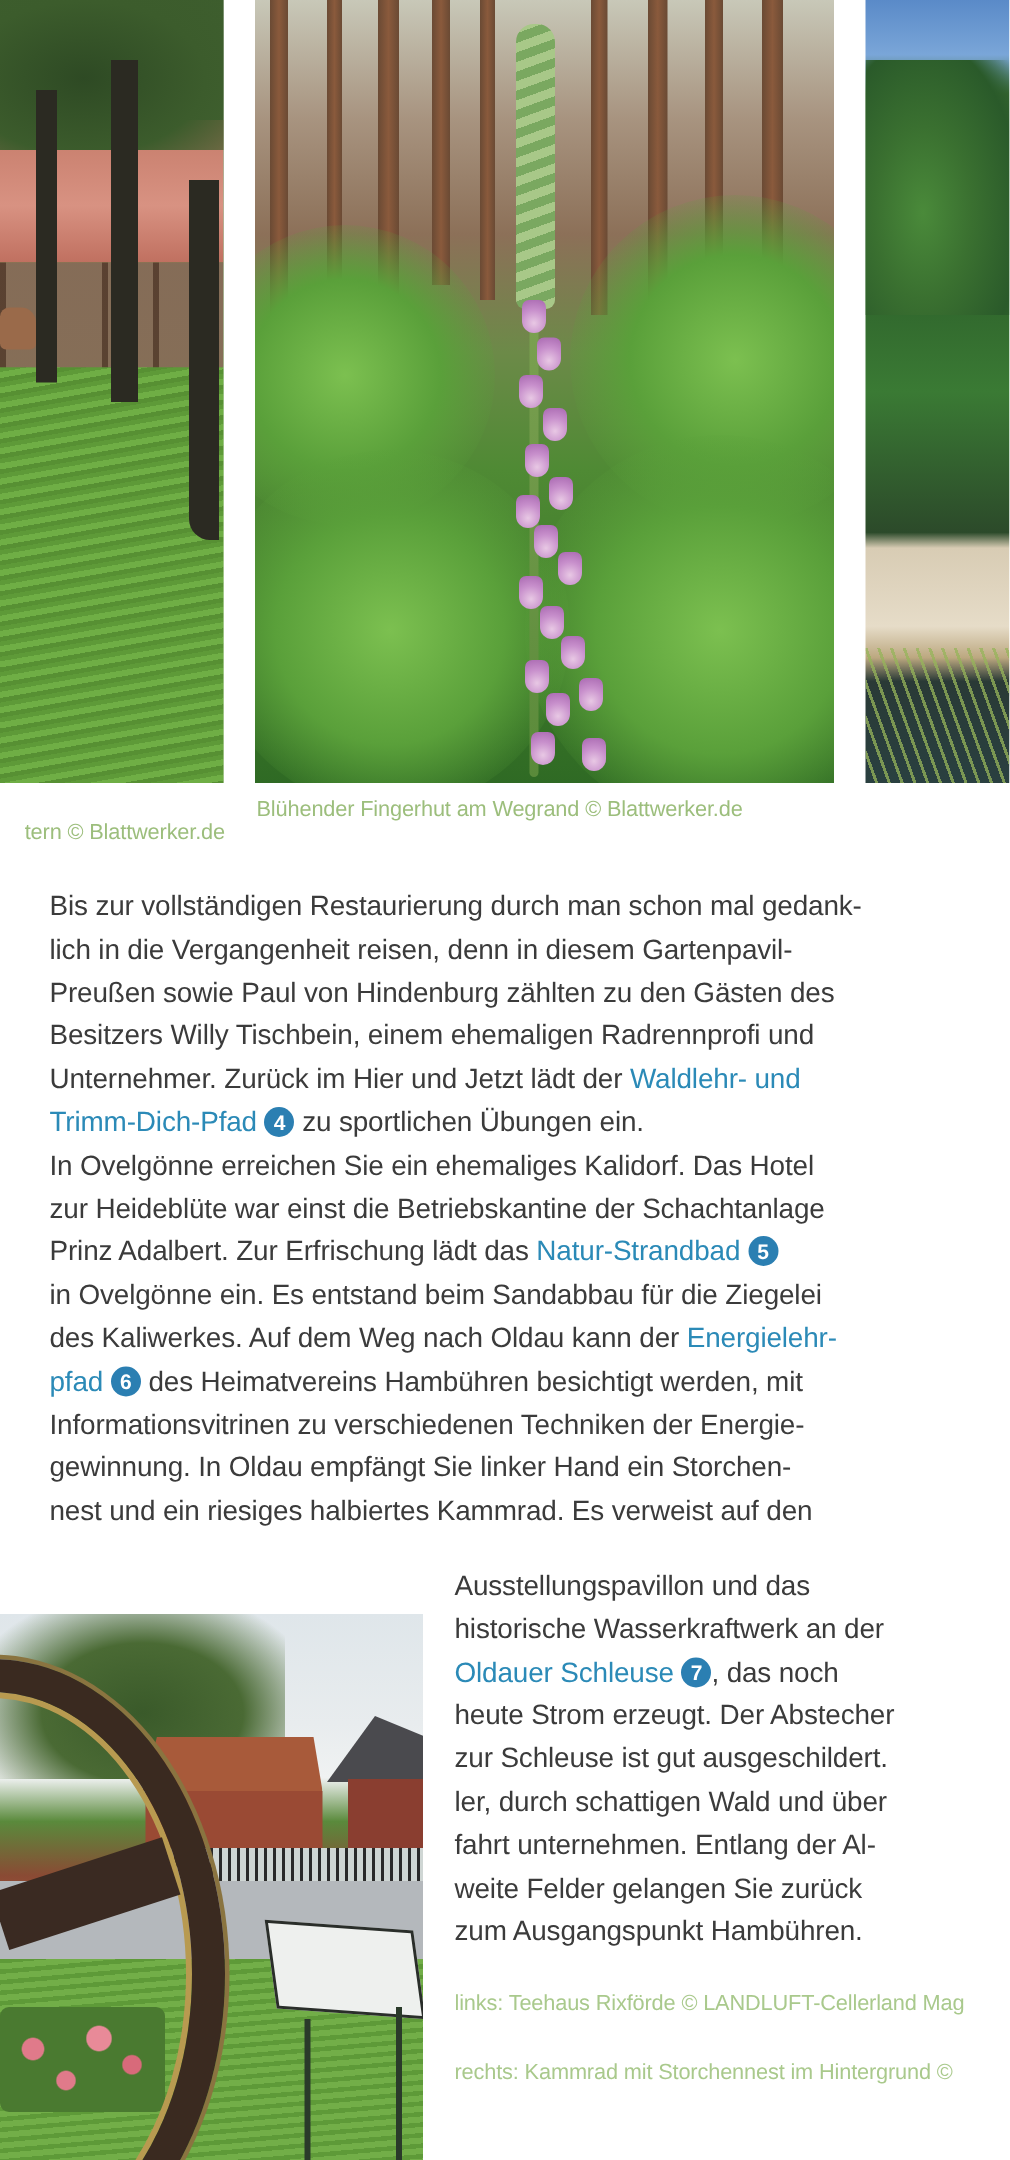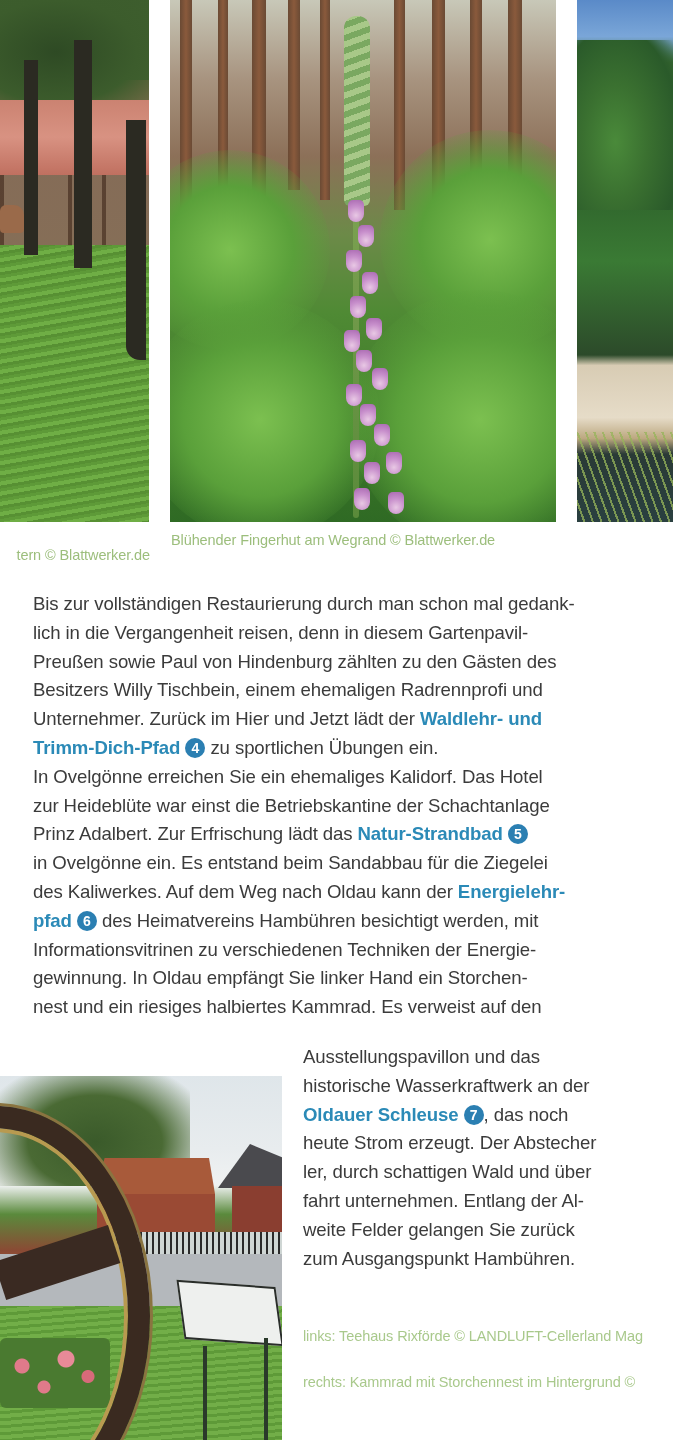--- a/index.html
+++ b/index.html
@@ -44,21 +44,21 @@
     background: repeating-linear-gradient(70deg, rgba(120,160,70,.0) 0 6px, rgba(150,180,90,.75) 6px 8px); }
 
   
   .caption { position: absolute; font-size: 14.5px; color: #9cbe7c; white-space: nowrap; letter-spacing: -0.1px; }
   #caption-left { right: calc(673px - 150px); top: 532px; margin-top: 15px; }
   #caption-middle { left: 171px; top: 532px; }
 
   
   .para { position: absolute; left: 33px; font-size: 18.6px; line-height: 28.8px; color: #3b3b3b; letter-spacing: -0.1px; }
   .line { display: block; white-space: nowrap; height: 28.8px; }
-  .link { color: #2b8ab7; font-weight: bold; }
+  .link { color: #2b8ab7; font-weight: normal; }
   .badge { display: inline-block; width: 20px; height: 20px; border-radius: 50%; background: #2b7fb2; color: #fff;
     font-weight: bold; font-size: 14px; line-height: 20px; text-align: center; vertical-align: 1px; }
 
   #para-main { top: 590px; }
   #para-side { left: 303px; top: 1023px; margin-top: 20px; }
 
   
   #photo-bottom { left: 0; top: 1076px; width: 282px; height: 364px;
     background: linear-gradient(180deg, #dfe6ea 0%, #e8ecee 20%, #f0f2f2 30%, #5a8a3c 38%, #8a4a34 48%, #a85a40 55%, #7a8a6a 62%, #c8ccd0 68%, #b8bcc0 74%, #6aa040 80%, #5a9838 100%); }
   #photo-bottom .tree { position: absolute; left: 0; top: 0; width: 190px; height: 110px;
@@ -190,20 +190,21 @@
 </div>
 
 <div class="para" id="para-side">
   <span class="line">Ausstellungspavillon und das</span>
   <span class="line">historische Wasserkraftwerk an der</span>
   <span class="line">
     <span class="link">Oldauer Schleuse</span>
     <span class="badge">7</span><span>, das noch</span>
   </span>
   <span class="line">heute Strom erzeugt. Der Abstecher</span>
+  <span class="line">zur Schleuse ist gut ausgeschildert.</span>
   <span class="line">ler, durch schattigen Wald und über</span>
   <span class="line">fahrt unternehmen. Entlang der Al-</span>
   <span class="line">weite Felder gelangen Sie zurück</span>
   <span class="line">zum Ausgangspunkt Hambühren.</span>
 </div>
 
 <div class="bottom-caption" id="bottom-caption-1">links: Teehaus Rixförde © LANDLUFT-Cellerland Mag</div>
 <div class="bottom-caption" id="bottom-caption-2">rechts: Kammrad mit Storchennest im Hintergrund ©</div>
 
 </body></html>

